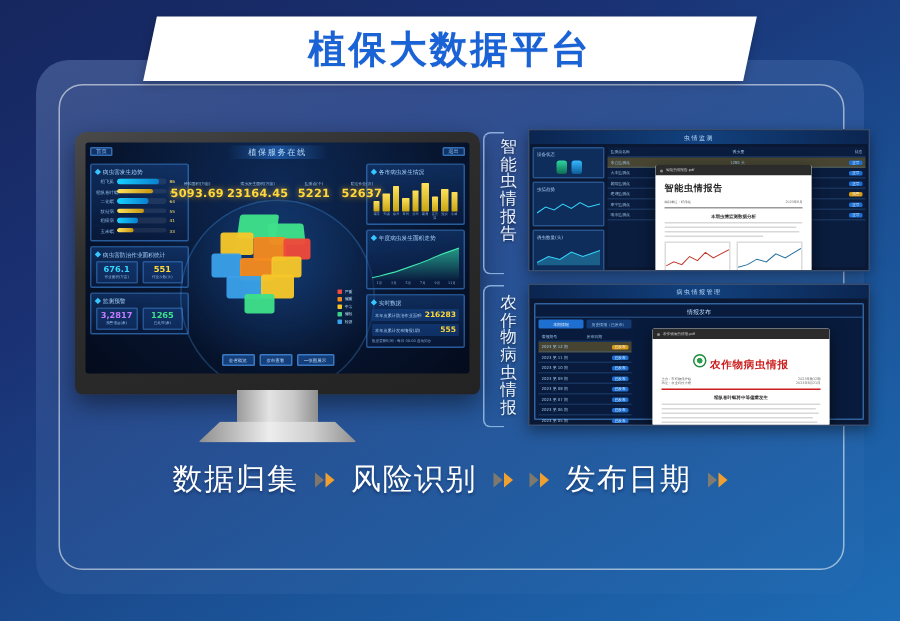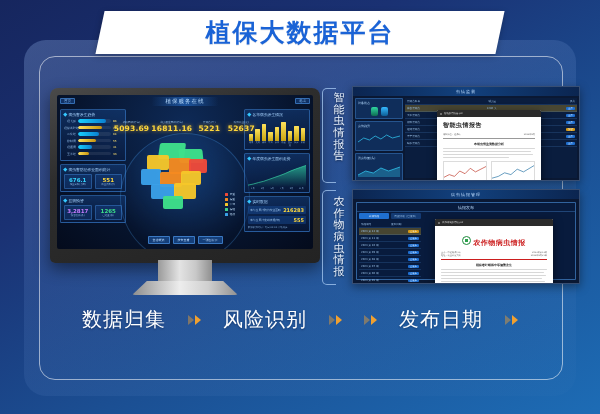--- a/index.html
+++ b/index.html
@@ -255,21 +255,21 @@
     border-left: 1px solid rgba(170,205,245,.75);
     border-top: 1px solid rgba(170,205,245,.75);
     border-bottom: 1px solid rgba(170,205,245,.75);
     border-radius: 5px 0 0 5px;
   }
   #braceTop { left: 322px; top: 88px; height: 95px; }
   #braceBot { left: 322px; top: 190px; height: 95px; }
   
   .flow {
     position: absolute; left: 24px; top: 306px; width: 552px;
-    display: flex; align-items: center; justify-content: center; gap: 22px;
+    display: flex; align-items: center; justify-content: center; gap: 11px;
   }
   .flow-step {
     color: #ffffff; font-size: 20px; font-weight: 500; letter-spacing: 1px;
     white-space: nowrap; text-shadow: 0 1px 2px rgba(0,20,60,.45);
   }
   .flow-arrow { display: flex; align-items: center; gap: 1px; }
   .chev {
     width: 0; height: 0;
     border-top: 5px solid transparent;
     border-bottom: 5px solid transparent;
@@ -372,21 +372,21 @@
       </div>
 
       <div class="col col-c">
         <div class="kpi-wrap">
           <div class="kpi">
             <div class="kpi-lab">种植面积(万亩)</div>
             <div class="kpi-num">5093.69</div>
           </div>
           <div class="kpi">
             <div class="kpi-lab">病虫发生面积(万亩)</div>
-            <div class="kpi-num">16811.16</div>
+            <div class="kpi-num">23164.45</div>
           </div>
           <div class="kpi">
             <div class="kpi-lab">监测点(个)</div>
             <div class="kpi-num">5221</div>
           </div>
           <div class="kpi">
             <div class="kpi-lab">防治作业(次)</div>
             <div class="kpi-num">52637</div>
           </div>
         </div>

